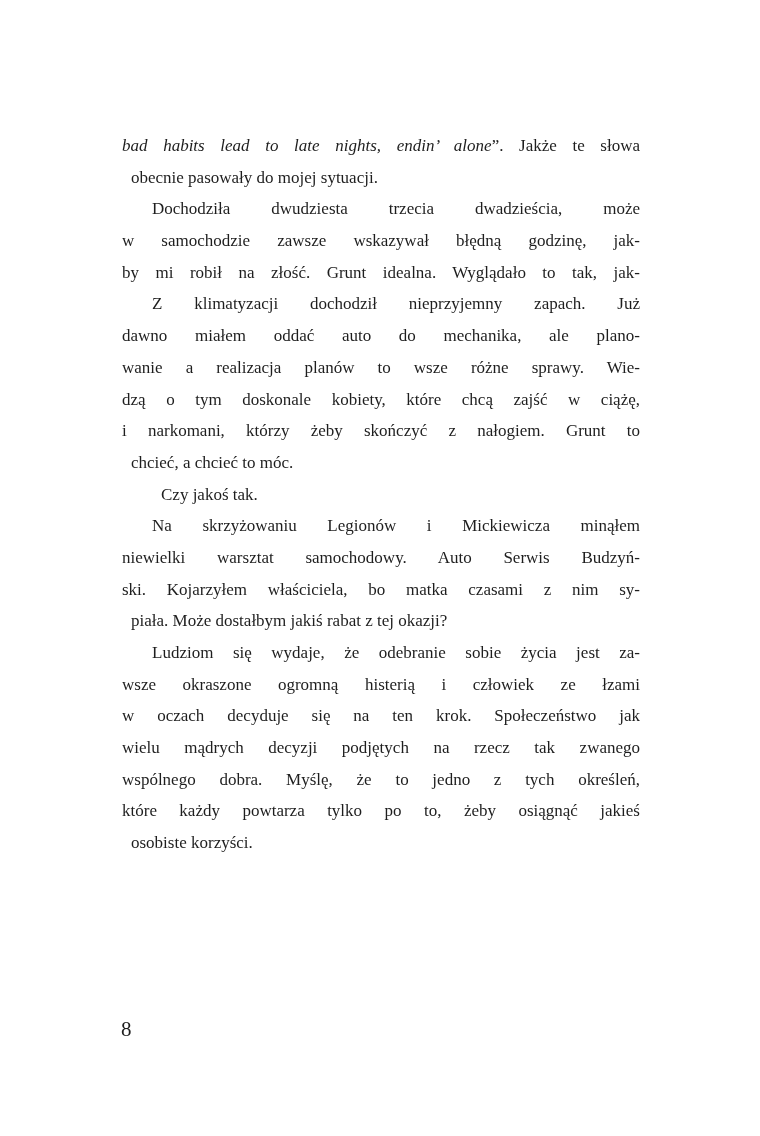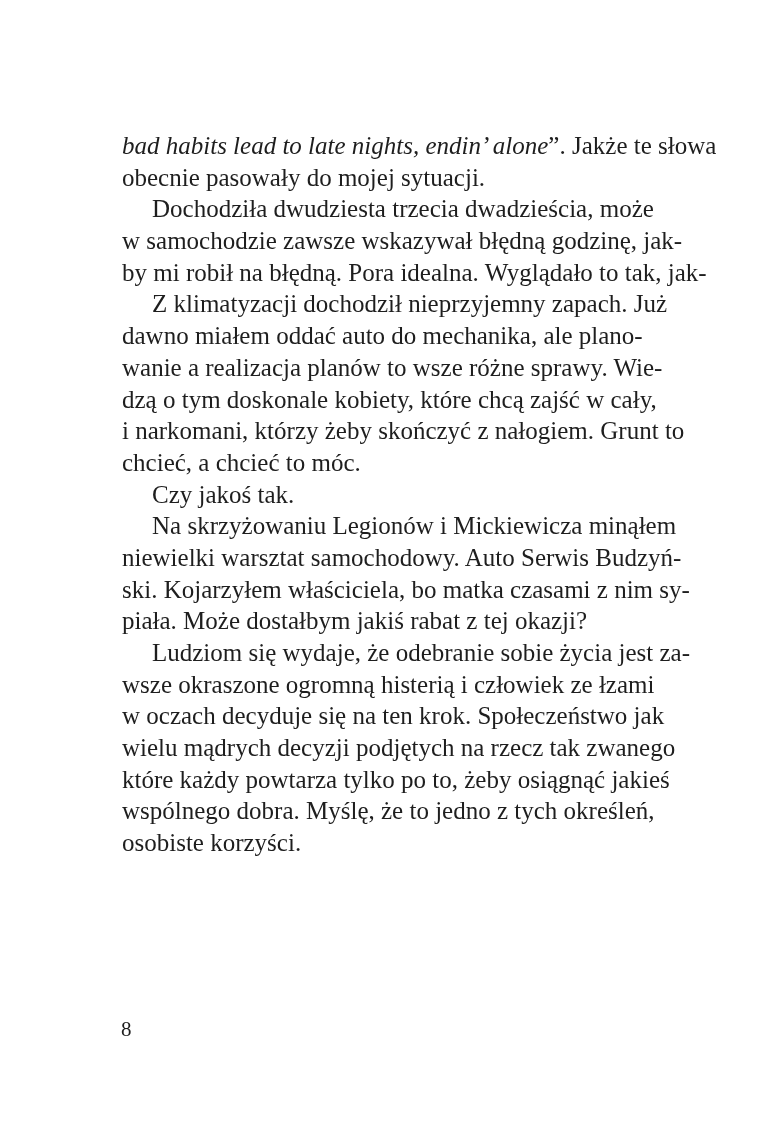--- a/index.html
+++ b/index.html
@@ -13,31 +13,32 @@
     font-family: "Liberation Serif", serif;
     color: #1e1e1e;
     position: relative;
     overflow: hidden;
   }
   .text-block {
     position: absolute;
     left: 122px;
     top: 130px;
     width: 518px;
-    font-size: 25px;
+    font-size: 17px;
     line-height: 31.7px;
   }
   .line {
     height: 31.7px;
     white-space: nowrap;
     text-align: justify;
     text-align-last: justify;
   }
   .line.last {
     text-align-last: left;
+    margin-left: 9px;
   }
   .line.indent {
     text-indent: 30px;
   }
   .italic {
     font-style: italic;
   }
   .page-number {
     position: absolute;
     left: 121px;
@@ -49,34 +50,34 @@
 </style>
 </head>
 <body>
 
 <main>
   <section class="text-block">
       <div class="line"><span class="italic">bad habits lead to late nights, endin’ alone</span><span>”. Jakże te słowa</span></div>
       <div class="line last"><span>obecnie pasowały do mojej sytuacji.</span></div>
       <div class="line indent"><span>Dochodziła dwudziesta trzecia dwadzieścia, może</span></div>
       <div class="line"><span>w samochodzie zawsze wskazywał błędną godzinę, jak-</span></div>
-      <div class="line"><span>by mi robił na błędną. Pora idealna. Wyglądało to tak, jak-</span></div>
+      <div class="line"><span>by mi robił na złość. Grunt idealna. Wyglądało to tak, jak-</span></div>
       <div class="line indent"><span>Z klimatyzacji dochodził nieprzyjemny zapach. Już</span></div>
       <div class="line"><span>dawno miałem oddać auto do mechanika, ale plano-</span></div>
       <div class="line"><span>wanie a realizacja planów to wsze różne sprawy. Wie-</span></div>
-      <div class="line"><span>dzą o tym doskonale kobiety, które chcą zajść w cały,</span></div>
+      <div class="line"><span>dzą o tym doskonale kobiety, które chcą zajść w ciążę,</span></div>
       <div class="line"><span>i narkomani, którzy żeby skończyć z nałogiem. Grunt to</span></div>
       <div class="line last"><span>chcieć, a chcieć to móc.</span></div>
       <div class="line indent last"><span>Czy jakoś tak.</span></div>
       <div class="line indent"><span>Na skrzyżowaniu Legionów i Mickiewicza minąłem</span></div>
       <div class="line"><span>niewielki warsztat samochodowy. Auto Serwis Budzyń-</span></div>
       <div class="line"><span>ski. Kojarzyłem właściciela, bo matka czasami z nim sy-</span></div>
       <div class="line last"><span>piała. Może dostałbym jakiś rabat z tej okazji?</span></div>
       <div class="line indent"><span>Ludziom się wydaje, że odebranie sobie życia jest za-</span></div>
       <div class="line"><span>wsze okraszone ogromną histerią i człowiek ze łzami</span></div>
       <div class="line"><span>w oczach decyduje się na ten krok. Społeczeństwo jak</span></div>
       <div class="line"><span>wielu mądrych decyzji podjętych na rzecz tak zwanego</span></div>
+      <div class="line"><span>wspólnego dobra. Myślę, że to jedno z tych określeń,</span></div>
       <div class="line"><span>które każdy powtarza tylko po to, żeby osiągnąć jakieś</span></div>
-      <div class="line"><span>wspólnego dobra. Myślę, że to jedno z tych określeń,</span></div>
       <div class="line last"><span>osobiste korzyści.</span></div>
     </section>
   <div class="page-number">8</div>
 </main>
 
 </body></html>

